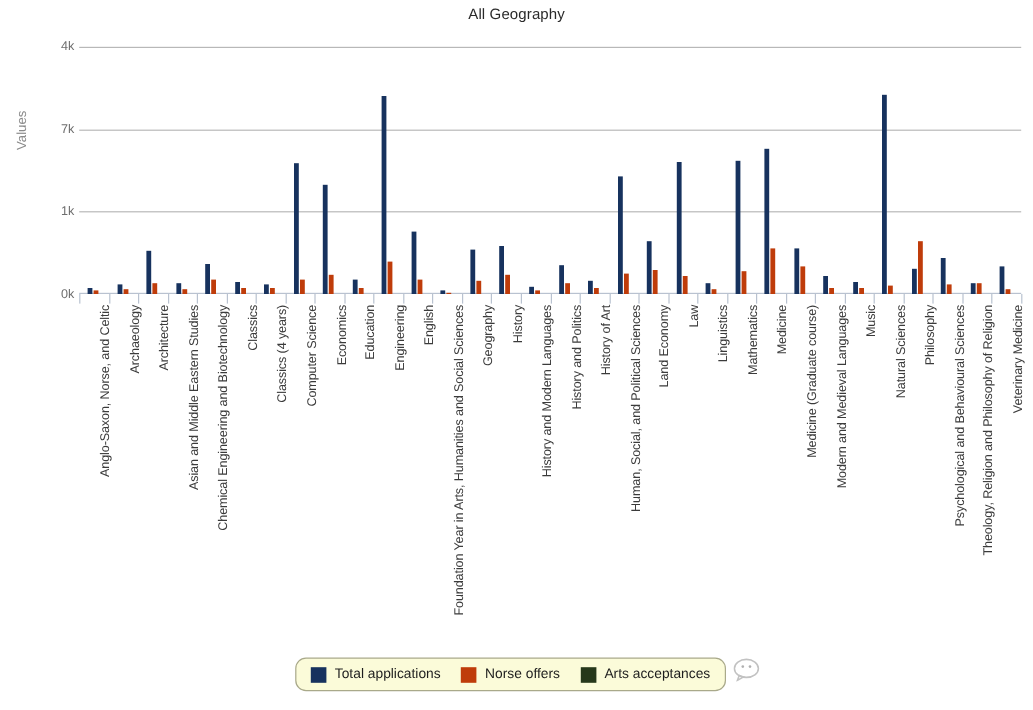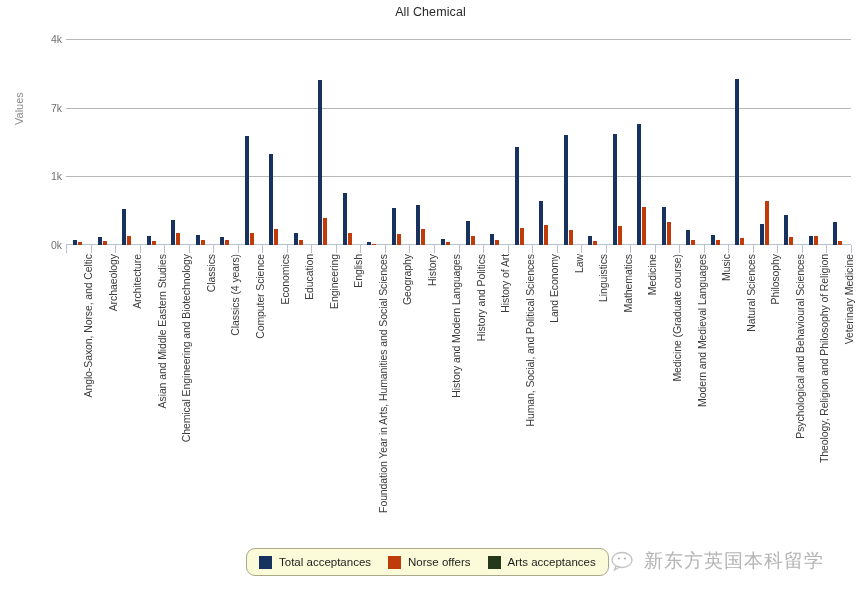--- a/index.html
+++ b/index.html
@@ -178,21 +178,21 @@
     font-size: 19px;
     color: #b4b4b4;
     white-space: nowrap;
     letter-spacing: 1px;
   }
   #wechat-icon svg { display: block; }
 </style>
 </head>
 <body>
 
-<div id="chart-title">All Chemical</div>
+<div id="chart-title">All Geography</div>
 
 <div id="y-axis-title">Values</div>
 
 <div id="y-ticks">
     <div class="y-tick-label" style="top: 245px;">0k</div>
     <div class="y-tick-label" style="top: 176.333px;">1k</div>
     <div class="y-tick-label" style="top: 107.667px;">7k</div>
     <div class="y-tick-label" style="top: 39px;">4k</div>
   </div>
 
@@ -398,35 +398,34 @@
     <div class="x-label" style="left: 678.609px;">Natural Sciences</div>
     <div class="x-label" style="left: 703.141px;">Philosophy</div>
     <div class="x-label" style="left: 727.672px;">Psychological and Behavioural Sciences</div>
     <div class="x-label" style="left: 752.203px;">Theology, Religion and Philosophy of Religion</div>
     <div class="x-label" style="left: 776.734px;">Veterinary Medicine</div>
   </div>
 
 <div id="legend">
     <div class="legend-entry">
       <span class="legend-swatch" style="background: rgb(23, 50, 94);"></span>
-      <span class="legend-text">Total acceptances</span>
+      <span class="legend-text">Total applications</span>
     </div>
     <div class="legend-entry">
       <span class="legend-swatch" style="background: rgb(191, 60, 10);"></span>
       <span class="legend-text">Norse offers</span>
     </div>
     <div class="legend-entry">
       <span class="legend-swatch" style="background: rgb(38, 56, 26);"></span>
       <span class="legend-text">Arts acceptances</span>
     </div>
   </div>
 
 <div id="watermark">
   <span id="wechat-icon">
     <svg width="26" height="20" viewBox="0 0 26 20">
       <ellipse cx="11" cy="9" rx="10" ry="7.5" fill="none" stroke="#c2c2c2" stroke-width="1.3"></ellipse>
       <path d="M5 15 L3.5 19 L8.5 16.2 Z" fill="none" stroke="#c2c2c2" stroke-width="1.3"></path>
       <circle cx="8" cy="7.5" r="1.1" fill="#b0b0b0"></circle>
       <circle cx="14" cy="7.5" r="1.1" fill="#b0b0b0"></circle>
     </svg>
   </span>
-  <span id="watermark-text">新东方英国本科留学</span>
 </div>
 
 </body></html>

